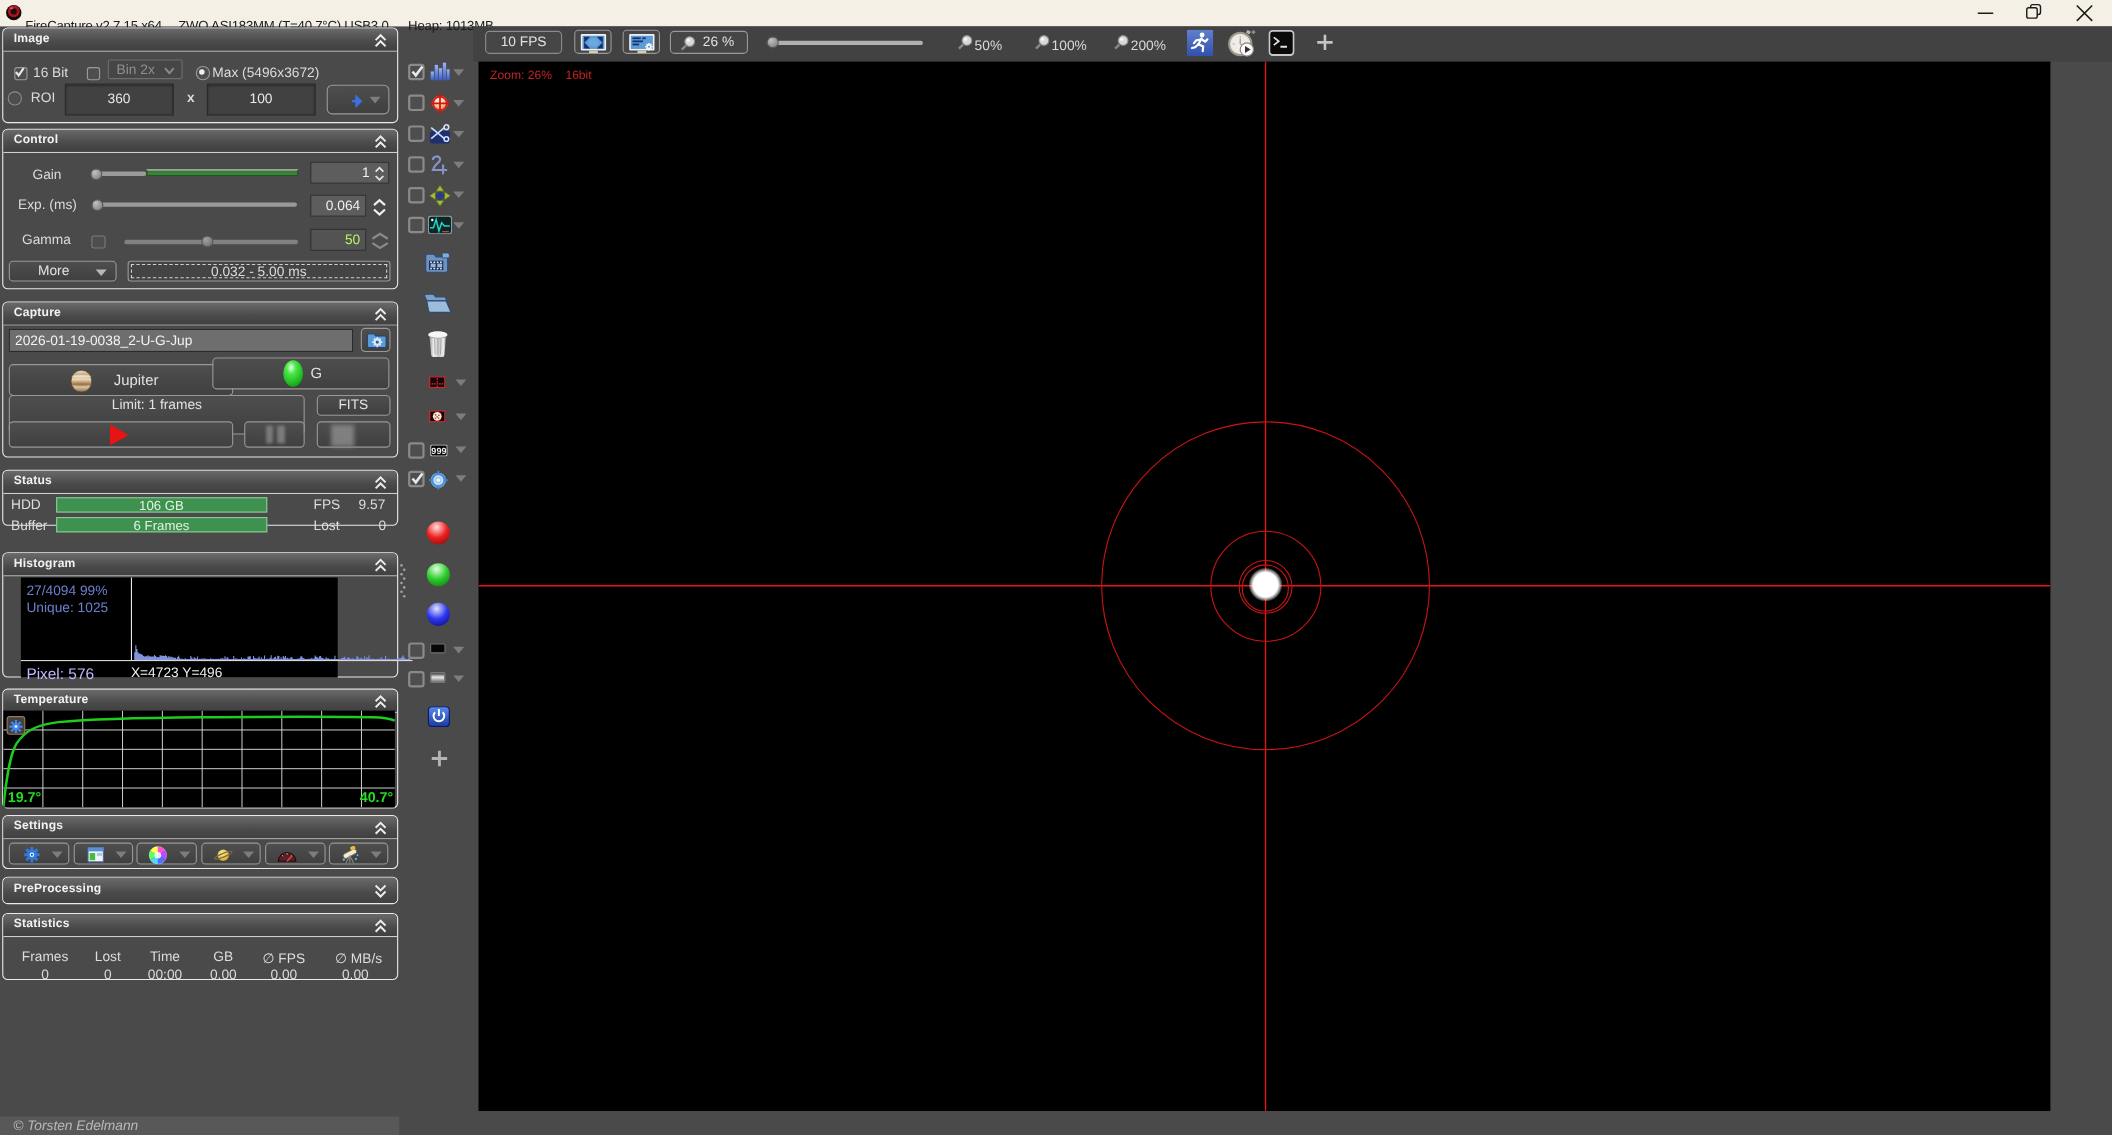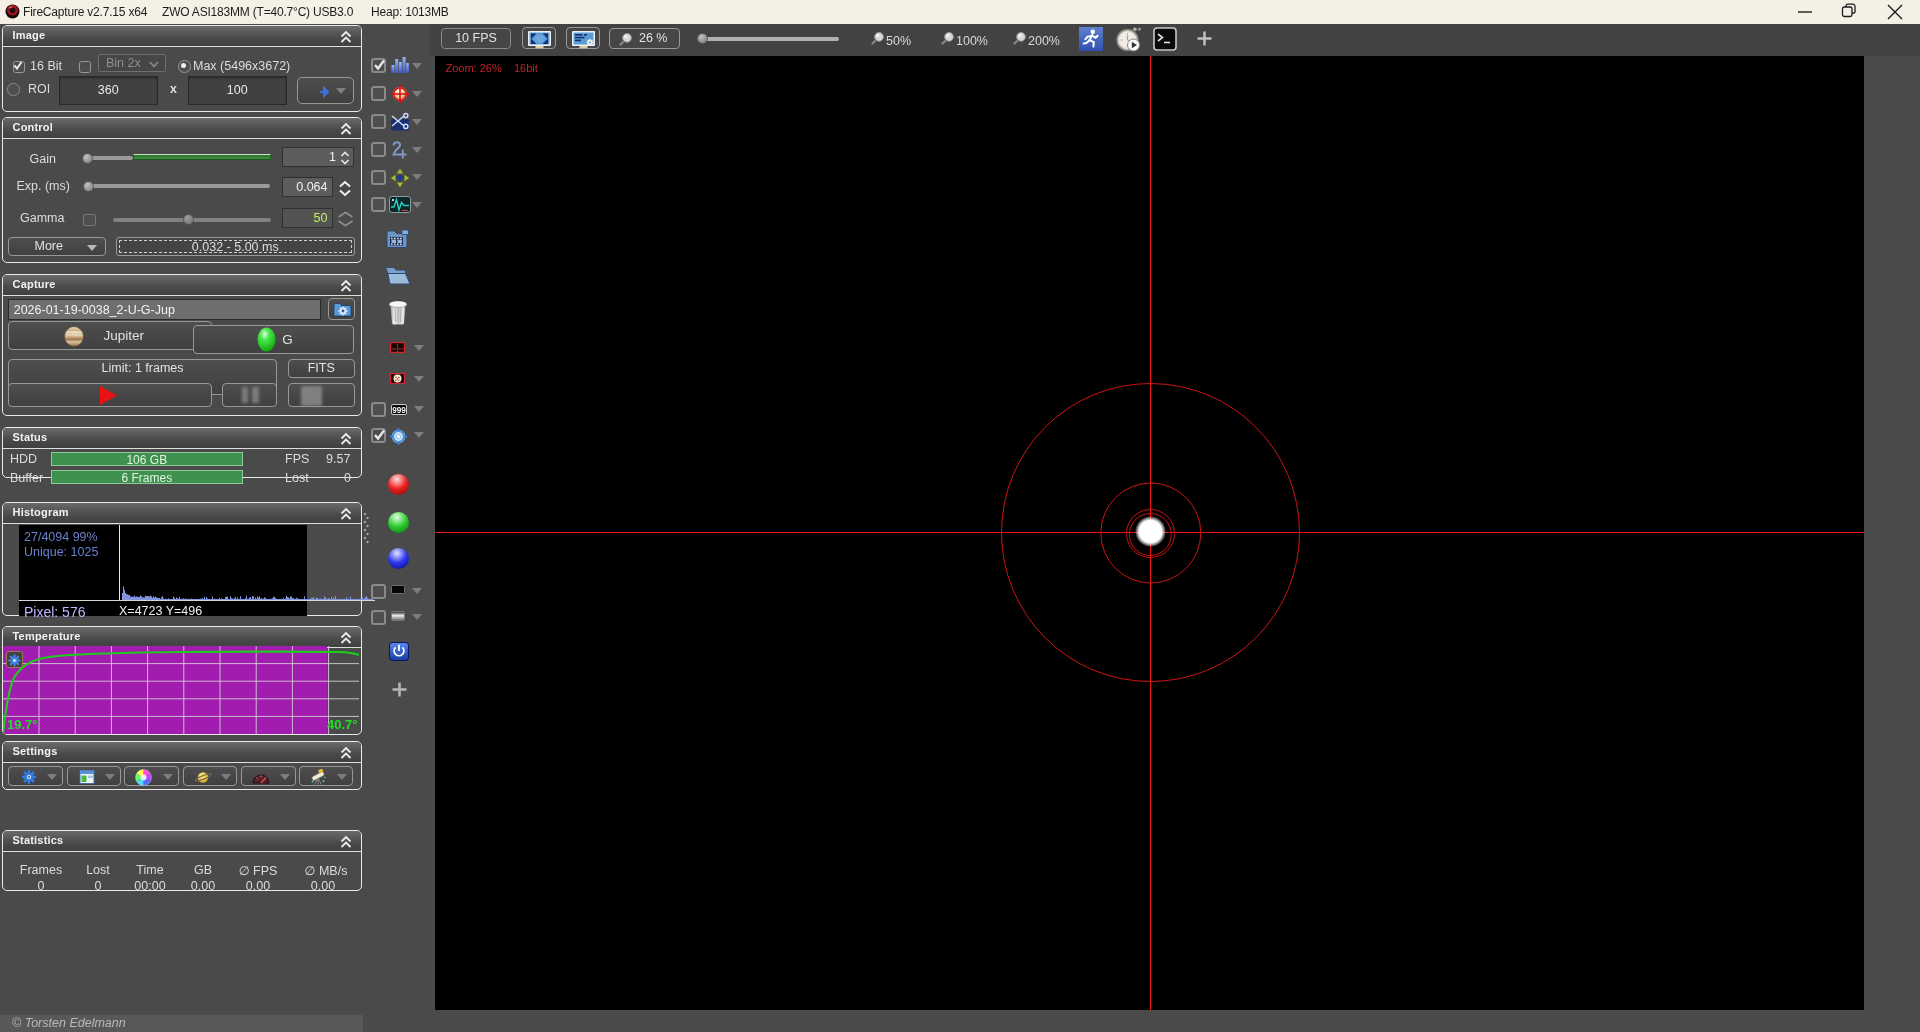--- a/index.html
+++ b/index.html
@@ -3,21 +3,21 @@
 <meta charset="utf-8">
 <style>
 * { margin:0; padding:0; box-sizing:border-box; }
 html,body { width:1920px; height:1032px; overflow:hidden; background:#4a4a4a; }
 body { font-family:"Liberation Sans", sans-serif; }
 #root { position:absolute; top:0; left:0; width:1920px; height:1032px; }
 .abs { position:absolute; }
 
 
 #titlebar { position:absolute; top:0; left:0; width:1920px; height:24px; background:#f4f0e5; color:#1c1c1c; font-size:12px; letter-spacing:-0.2px; }
-#titlebar .t { position:absolute; top:5px; white-space:pre;text-align:center; }
+#titlebar .t { position:absolute; top:16px; white-space:pre;text-align:center; }
 
 
 #toolbar { position:absolute; left:430px; top:24px; width:1490px; height:32px; background:#424242; font-size:12.5px; color:#dadada; }
 #imgarea { position:absolute; left:435px; top:56px; width:1429px; height:954px; background:#000; }
 
 
 .panel>*:not(.phdr) { margin-left:-3px; }
 .panel { position:absolute; left:2px; width:360px; border:1px solid #e9e9e9; border-radius:5px; background:#4a4a4a; }
 .phdr { position:relative; height:21px; border-bottom:1px solid #dedede; border-radius:4px 4px 0 0;
   background:linear-gradient(#6a6a6a,#4a4a4a 60%,#404040); }
@@ -303,21 +303,21 @@
       <circle cx="10" cy="9" r="3.4" fill="#d8e8f8"></circle>
       <g stroke="#d8e8f8" stroke-width="1.5">
             <line x1="10" y1="4.4" x2="10" y2="13.6"></line>
             <line x1="5.4" y1="9" x2="14.6" y2="9"></line>
             <line x1="6.9" y1="5.9" x2="13.1" y2="12.1"></line>
             <line x1="6.9" y1="12.1" x2="13.1" y2="5.9"></line>
           </g>
       <circle cx="10" cy="9" r="1.4" fill="#2a5a98"></circle>
     </svg>
   </div>
-  <div class="btn" style="left:7.7px;top:46px;width:204px;height:28.9px">
+  <div class="btn" style="left:7.7px;top:56px;width:204px;height:28.9px">
     <svg class="abs" style="left:55.5px;top:3.5px" width="20" height="21" viewBox="0 0 20 21">
       <defs>
             <linearGradient id="jup" x1="0" y1="0" x2="0" y2="1">
         <stop offset="0%" stop-color="#ebe0cb"></stop>
               <stop offset="22%" stop-color="#c8a87a"></stop>
               <stop offset="42%" stop-color="#e8d8b8"></stop>
               <stop offset="58%" stop-color="#b89060"></stop>
               <stop offset="78%" stop-color="#d8c09a"></stop>
               <stop offset="100%" stop-color="#8a6c4c"></stop>
       </linearGradient>
@@ -394,21 +394,21 @@
   </div>
 </div>
 
 <div class="panel" style="top:626px;height:109px">
   <div class="phdr">
         <span class="ttl">Temperature</span>
     <svg class="chev" width="12" height="14" viewBox="0 0 12 14">
           <path d="M1.5 6.5 L6 2 L10.5 6.5 M1.5 12 L6 7.5 L10.5 12" fill="none" stroke="#ececec" stroke-width="1.8"></path>
         </svg>
   </div>
-  <div class="abs" style="left:3px;top:19px;width:324px;height:88px;background:#a21caf">
+  <div class="abs" style="left:3px;top:19px;width:356px;height:88px;background:#000000">
     <svg width="356" height="88" viewBox="0 0 356 88">
       <g stroke="#d0d0d0" stroke-width="0.9">
         <line x1="36" y1="0" x2="36" y2="88"></line>
             <line x1="72.2" y1="0" x2="72.2" y2="88"></line>
             <line x1="108.4" y1="0" x2="108.4" y2="88"></line>
             <line x1="144.6" y1="0" x2="144.6" y2="88"></line>
             <line x1="180.8" y1="0" x2="180.8" y2="88"></line>
             <line x1="217" y1="0" x2="217" y2="88"></line>
             <line x1="253.2" y1="0" x2="253.2" y2="88"></line>
             <line x1="289.4" y1="0" x2="289.4" y2="88"></line>
@@ -522,20 +522,28 @@
       <g fill="#58c8e8">
             <circle cx="2.5" cy="12.5" r="1"></circle>
             <circle cx="13.5" cy="12" r="1"></circle>
             <circle cx="15" cy="8.5" r="0.8"></circle>
           </g>
     </svg>
     <div class="darr" style="right:5px;top:7px"></div>
   </div>
 </div>
 
+<div class="panel" style="top:797px;height:25px">
+  <div class="phdr" style="height:23px;border-bottom:none;border-radius:4px">
+    <span class="ttl" style="top:4px">PreProcessing</span>
+    <svg class="chev" style="top:5px" width="12" height="14" viewBox="0 0 12 14">
+          <path d="M1.5 2 L6 6.5 L10.5 2 M1.5 7.5 L6 12 L10.5 7.5" fill="none" stroke="#ececec" stroke-width="1.8"></path>
+        </svg>
+  </div>
+</div>
 
 <div class="panel" style="top:830px;height:61px">
   <div class="phdr">
         <span class="ttl">Statistics</span>
     <svg class="chev" width="12" height="14" viewBox="0 0 12 14">
           <path d="M1.5 6.5 L6 2 L10.5 6.5 M1.5 12 L6 7.5 L10.5 12" fill="none" stroke="#ececec" stroke-width="1.8"></path>
         </svg>
   </div>
   <div class="lbl" style="left:15px;top:32px;width:52px;text-align:center">Frames</div>
   <div class="lbl" style="left:72px;top:32px;width:52px;text-align:center">Lost</div>

